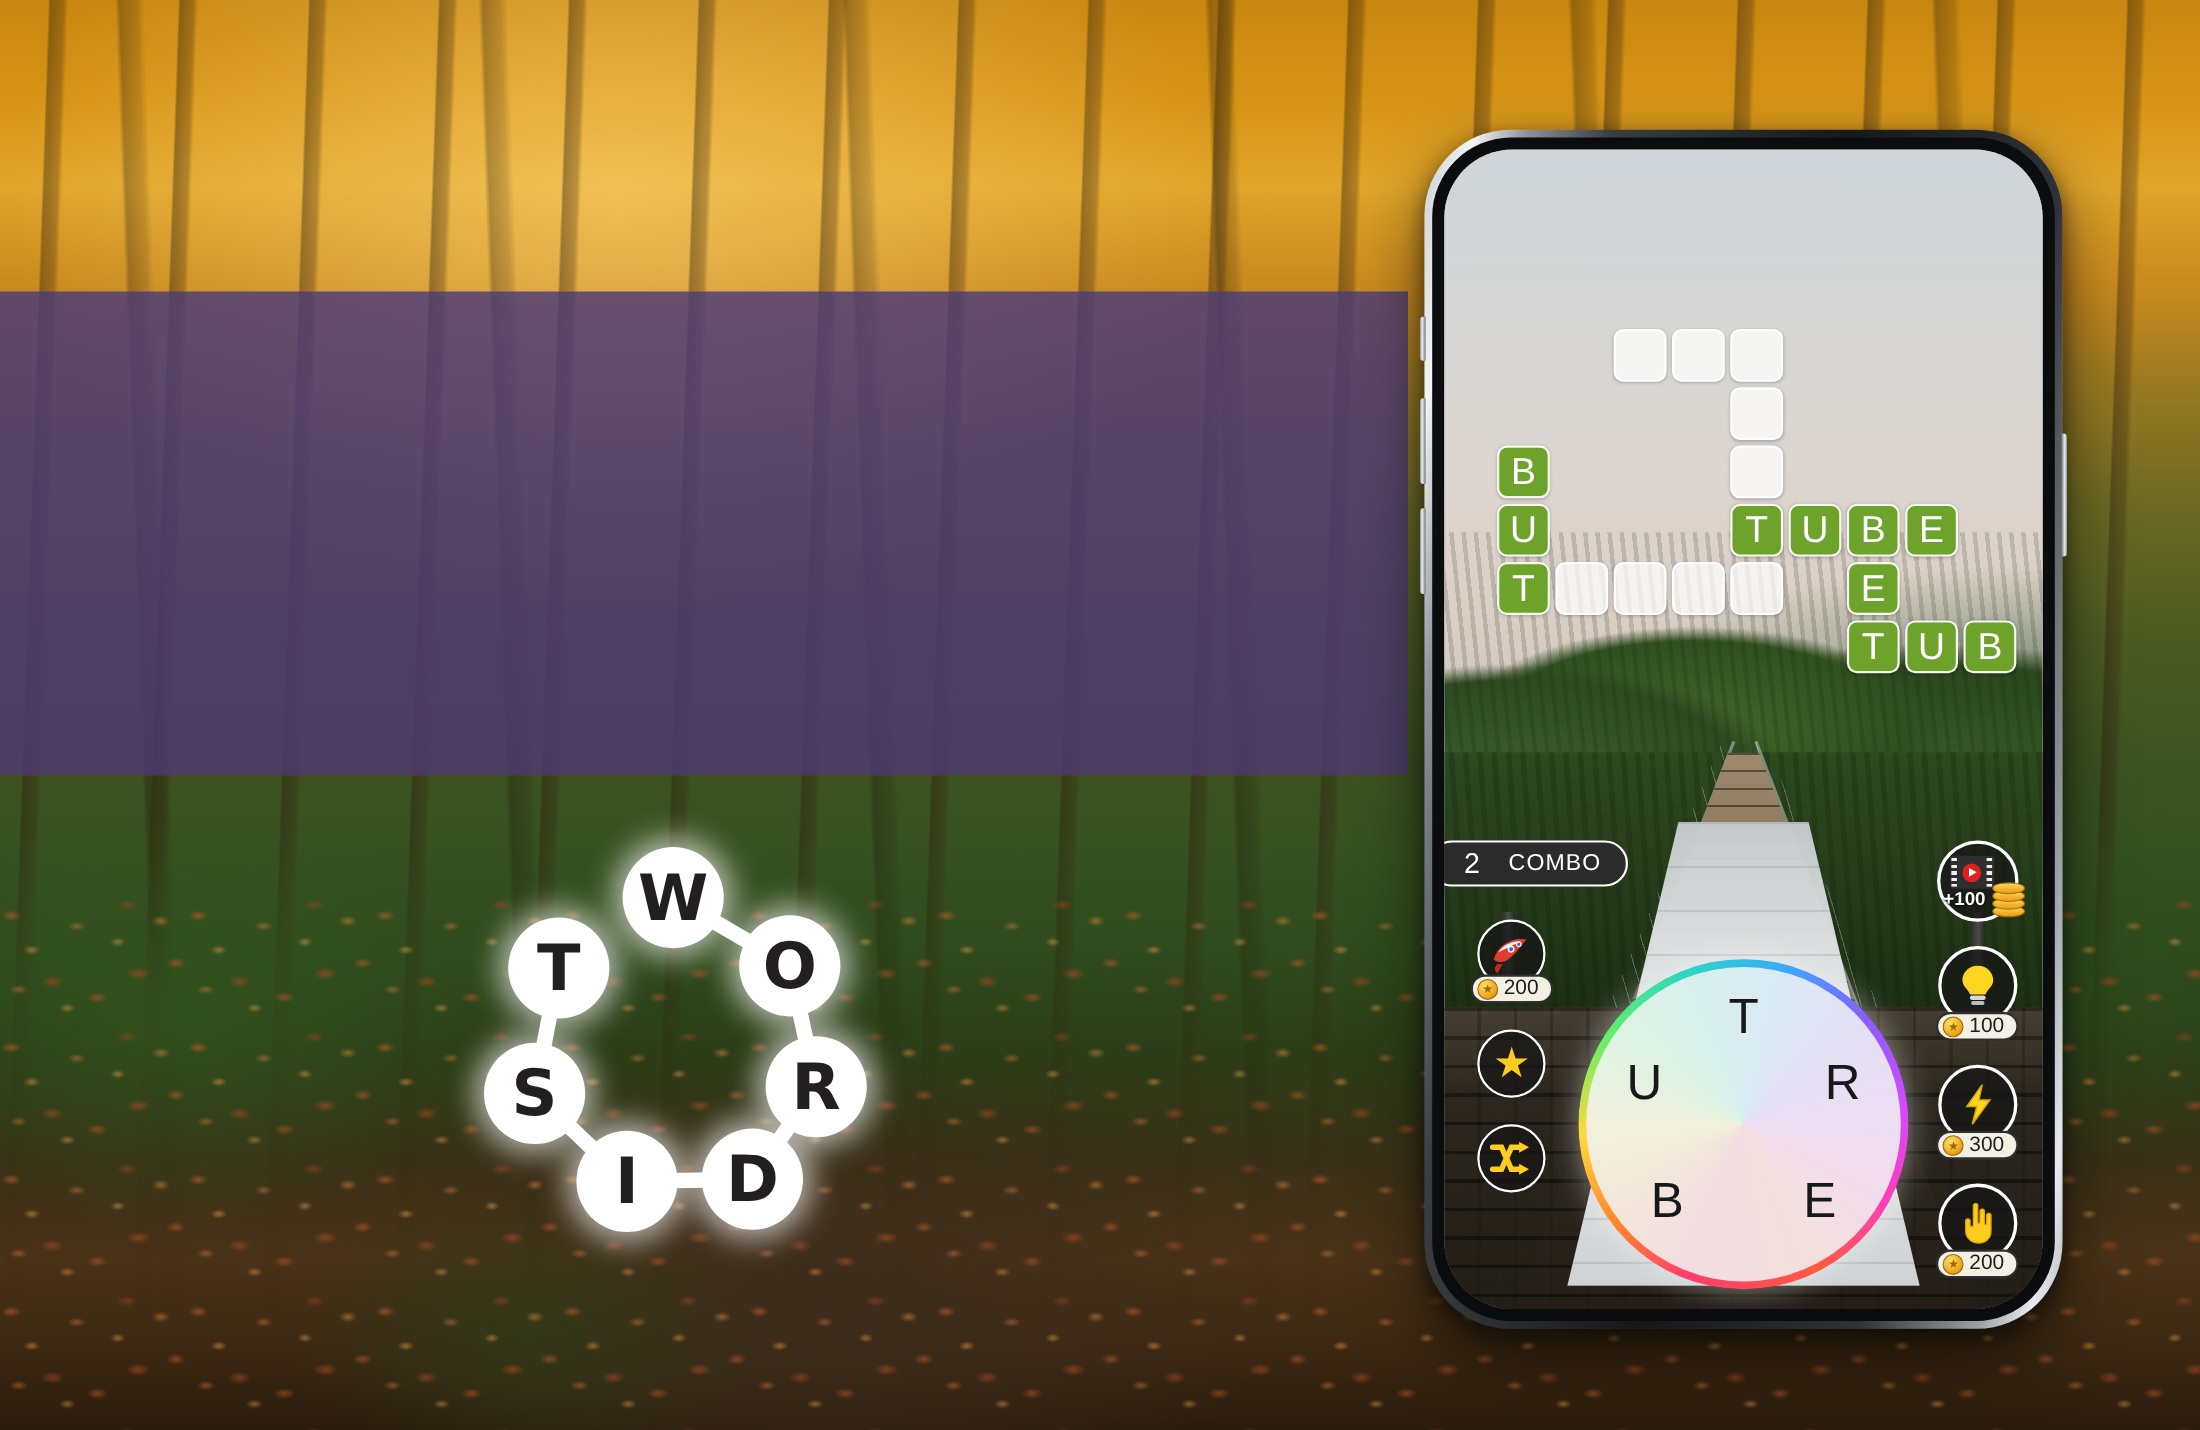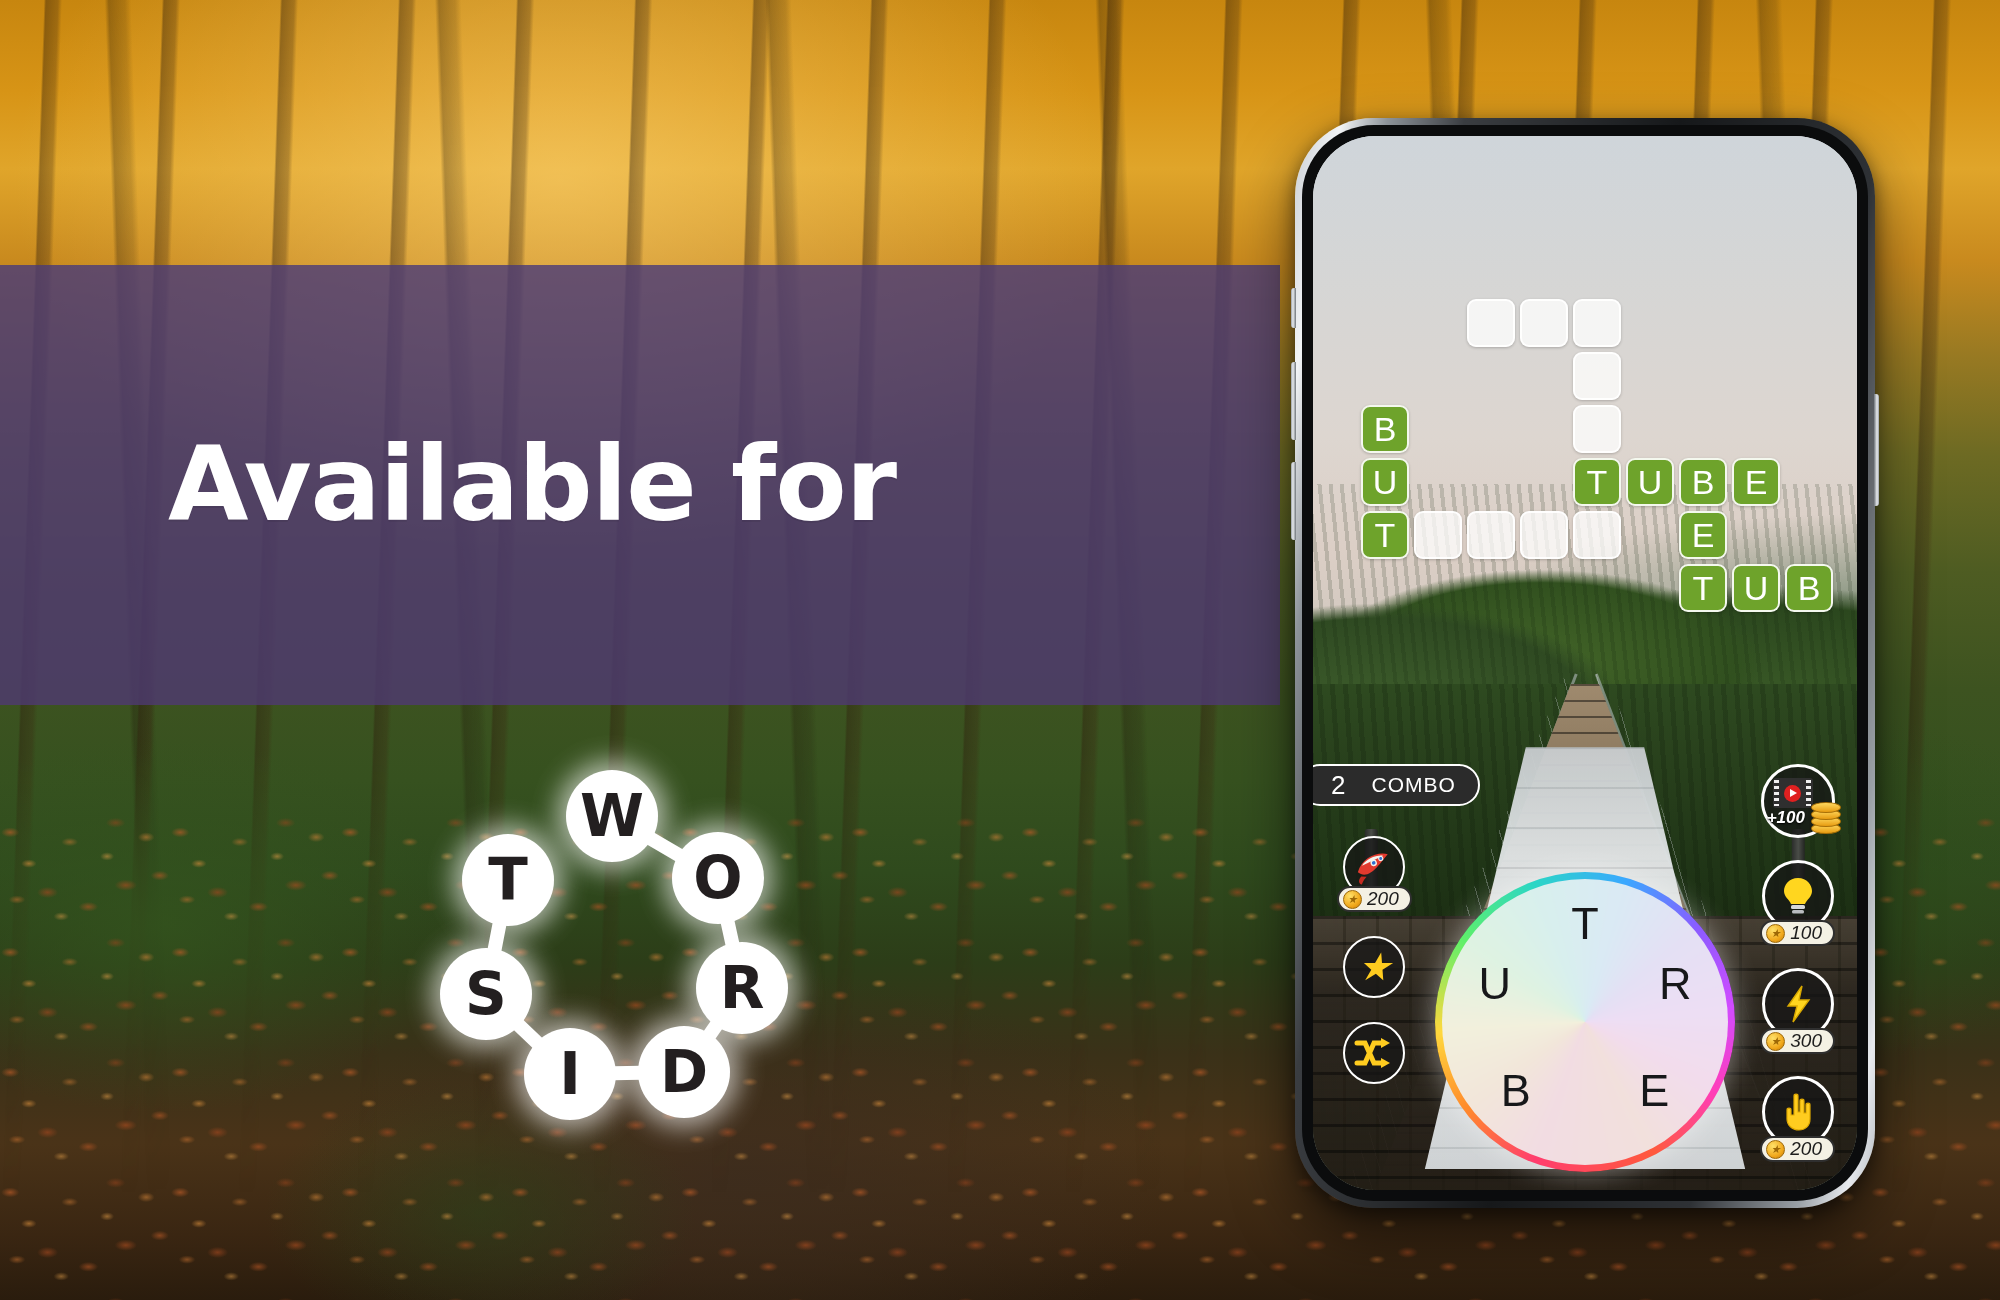--- a/index.html
+++ b/index.html
@@ -300,21 +300,21 @@
     height:42px; padding:0 22px 0 30px;
     border-radius:21px;
     background:#2b2b2b;
     border:2.5px solid #ffffff;
     display:flex; align-items:center; gap:26px;
     color:#ffffff;
   }
   .combo-num { font-size:26px; font-weight:400; }
   .combo-lbl { font-size:21px; letter-spacing:1px; }
 
-  .hud-col { position:absolute; display:flex; flex-direction:column;font-style:italic; }
+  .hud-col { position:absolute; display:flex; flex-direction:column; }
   .hud-left  { left:24px;  top:700px; align-items:center; gap:24px; }
   .hud-right { right:22px; top:628px; align-items:center; gap:22px; }
 
   .hud-item { position:relative; display:flex; flex-direction:column; align-items:center; }
   .hud-btn {
     width:72px; height:72px; border-radius:50%;
     background:rgba(22,22,22,.72);
     border:3px solid #ffffff;
     display:flex; align-items:center; justify-content:center;
     font-size:36px; line-height:1;
@@ -424,21 +424,20 @@
 <body>
 
 <div class="bg">
   <div class="bg-trunks"></div>
   <div class="bg-moss"></div>
   <div class="bg-leaves"></div>
 </div>
 
 <div class="banner">
   <div class="banner-inner">
-    <div class="headline">Available for</div>
   </div>
 </div>
 
 <div class="logo" id="logo">
   <svg id="logo-lines" viewBox="0 0 390 380" preserveAspectRatio="none">
       <line x1="172" y1="46" x2="278" y2="108" stroke="#ffffff" stroke-width="14" stroke-linecap="round"></line>
       <line x1="278" y1="108" x2="302" y2="218" stroke="#ffffff" stroke-width="14" stroke-linecap="round"></line>
       <line x1="302" y1="218" x2="244" y2="302" stroke="#ffffff" stroke-width="14" stroke-linecap="round"></line>
       <line x1="244" y1="302" x2="130" y2="304" stroke="#ffffff" stroke-width="14" stroke-linecap="round"></line>
       <line x1="130" y1="304" x2="46" y2="224" stroke="#ffffff" stroke-width="14" stroke-linecap="round"></line>

